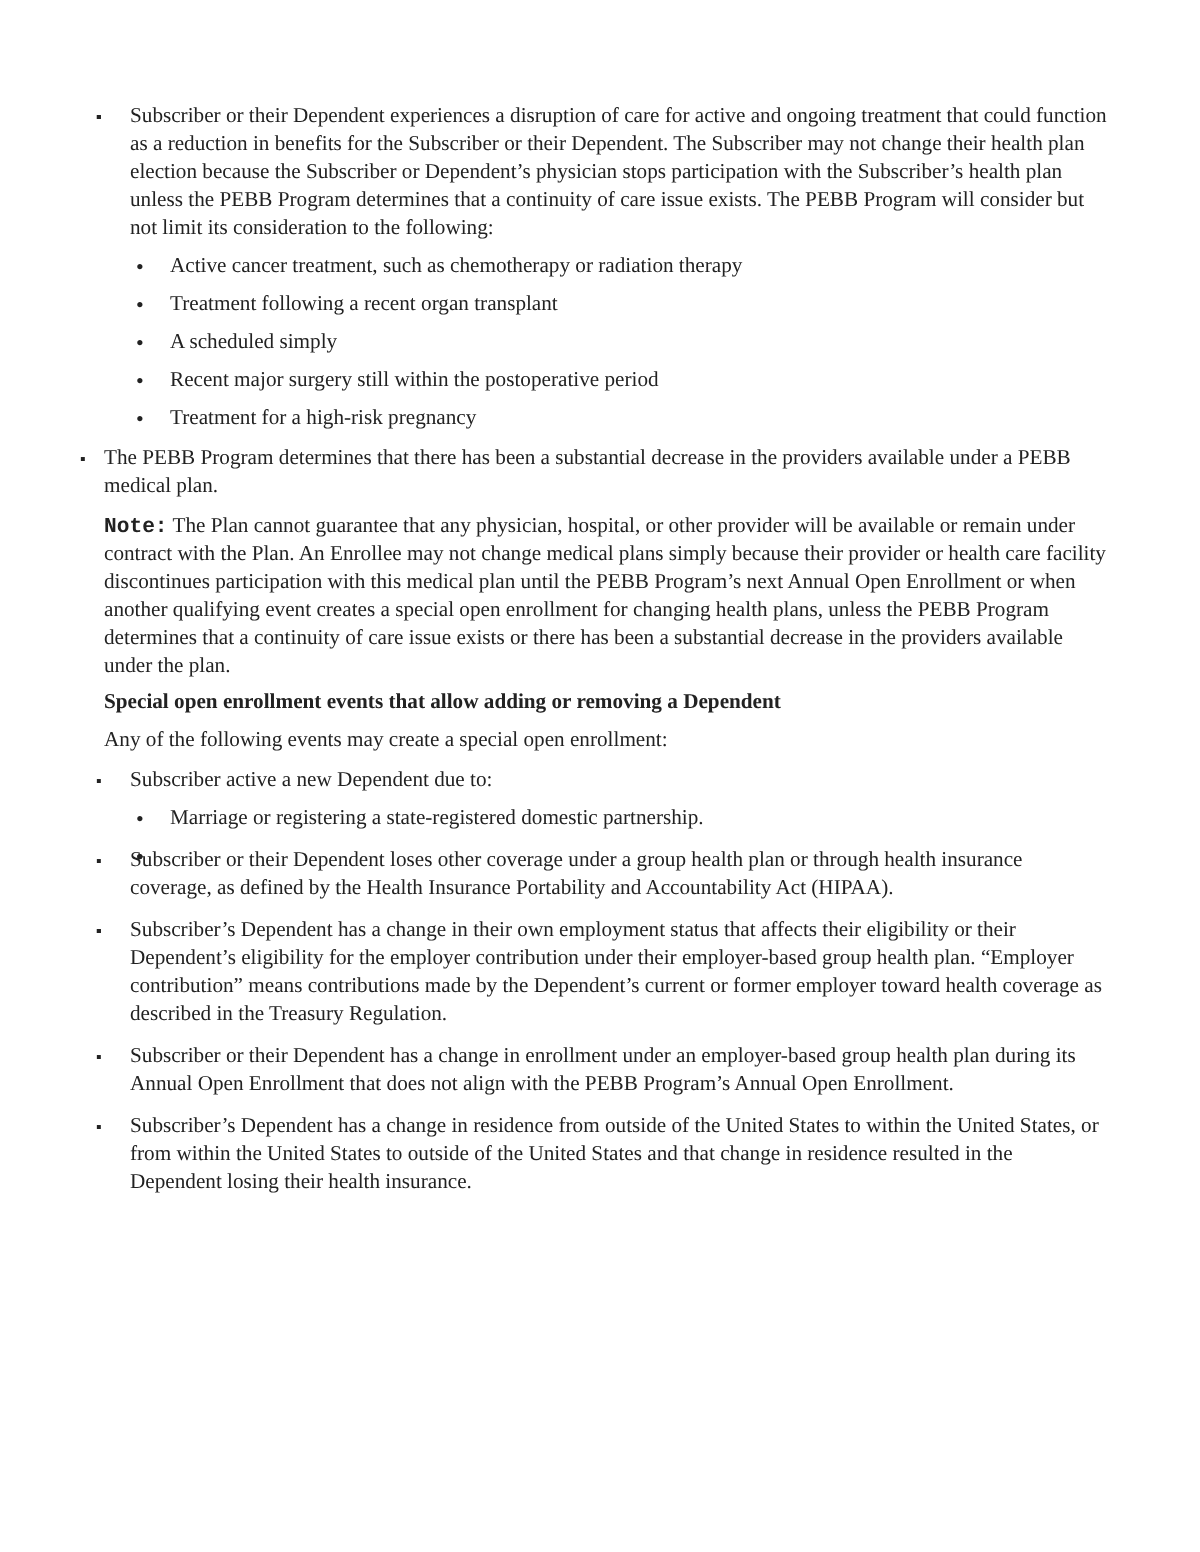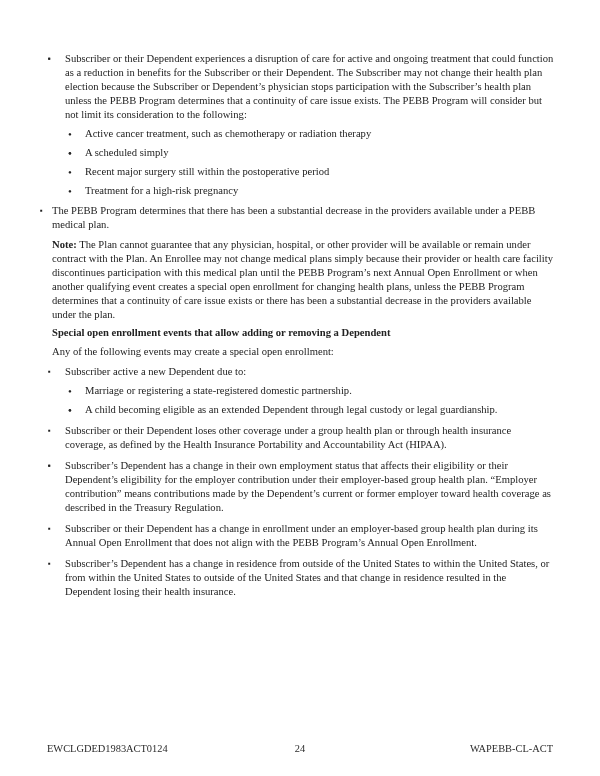--- a/index.html
+++ b/index.html
@@ -56,21 +56,21 @@
     font-size: 11px;
     line-height: 14px;
     color: #222222;
   }
   .hang {
     position: relative;
     margin-top: 6px;
   }
   .hang .marker-sq { left: -12px; }
   .note { margin-top: 6px; }
-  .note .note-label { font-weight: bold; }
+  .note .note-label { font-weight: bold; font-family: Liberation Mono, monospace; }
   .heading {
     margin-top: 4px;
     font-weight: bold;
   }
   .intro { margin-top: 5px; }
   .list2-wrap { margin-top: 6px; }
   li.li1.mt { margin-top: 7px; }
   .footer {
     position: absolute;
     left: 47px;
@@ -97,20 +97,21 @@
       <li class="li1">
         <span class="marker-sq">▪</span>
         <span>Subscriber or their Dependent experiences a disruption of care for active and ongoing treatment that could function as a reduction in benefits for the Subscriber or their Dependent. The Subscriber may not change their health plan election because the Subscriber or Dependent’s physician stops participation with the Subscriber’s health plan unless the PEBB Program determines that a continuity of care issue exists. The PEBB Program will consider but not limit its consideration to the following:</span>
         <ul class="l2">
           <li class="li2">
             <span class="marker-dot">•</span>
             <span>Active cancer treatment, such as chemotherapy or radiation therapy</span>
           </li>
           <li class="li2">
             <span class="marker-dot">•</span>
+            <span>Treatment following a recent organ transplant</span>
           </li>
           <li class="li2">
             <span class="marker-dot">•</span>
             <span>A scheduled simply</span>
           </li>
           <li class="li2">
             <span class="marker-dot">•</span>
             <span>Recent major surgery still within the postoperative period</span>
           </li>
           <li class="li2">
@@ -142,21 +143,20 @@
           <ul class="l2">
             <li class="li2">
               <span class="marker-dot">•</span>
               <span>Marriage or registering a state-registered domestic partnership.</span>
             </li>
             <li class="li2">
               <span class="marker-dot">•</span>
             </li>
             <li class="li2">
               <span class="marker-dot">•</span>
-              <span>A child becoming eligible as an extended Dependent through legal custody or legal guardianship.</span>
             </li>
           </ul>
         </li>
         <li class="li1 mt">
           <span class="marker-sq">▪</span>
           <span>Subscriber or their Dependent loses other coverage under a group health plan or through health insurance coverage, as defined by the Health Insurance Portability and Accountability Act (HIPAA).</span>
         </li>
         <li class="li1 mt">
           <span class="marker-sq">▪</span>
         </li>
@@ -170,18 +170,13 @@
         </li>
         <li class="li1 mt">
           <span class="marker-sq">▪</span>
           <span>Subscriber’s Dependent has a change in residence from outside of the United States to within the United States, or from within the United States to outside of the United States and that change in residence resulted in the Dependent losing their health insurance.</span>
         </li>
       </ul>
     </div>
 
   </div>
 
-  <div class="footer">
-    <span class="f-left">EWCLGDED1983ACT0124</span>
-    <span class="f-center">24</span>
-    <span class="f-right">WAPEBB-CL-ACT</span>
-  </div>
 </div>
 
 </body></html>

